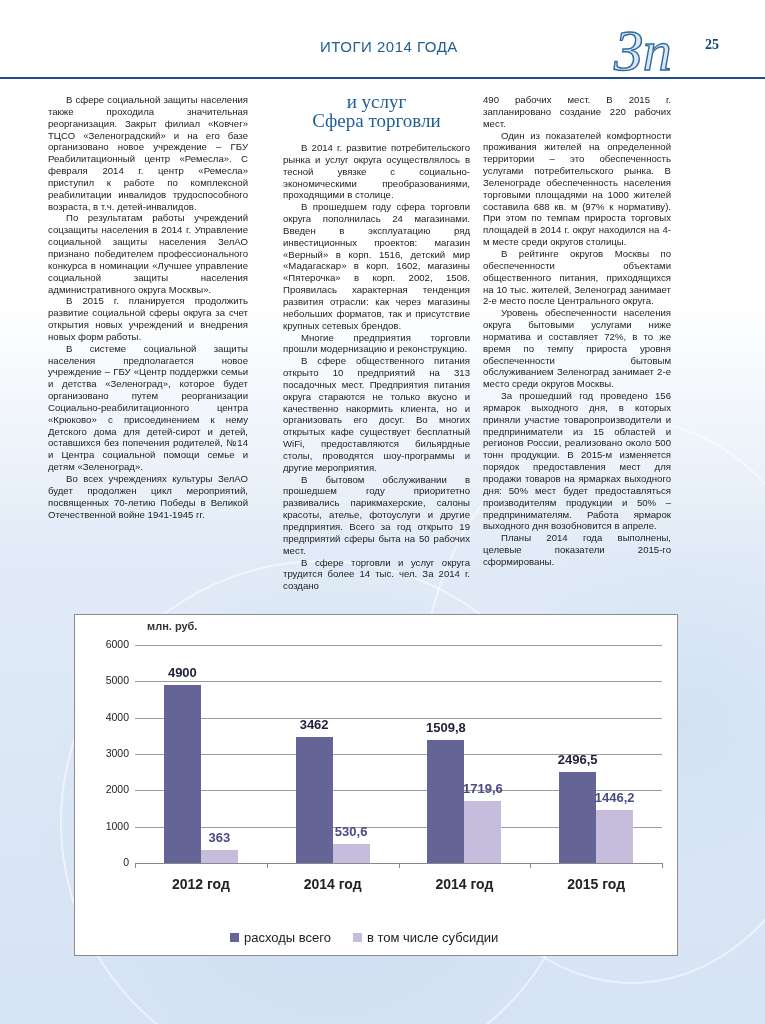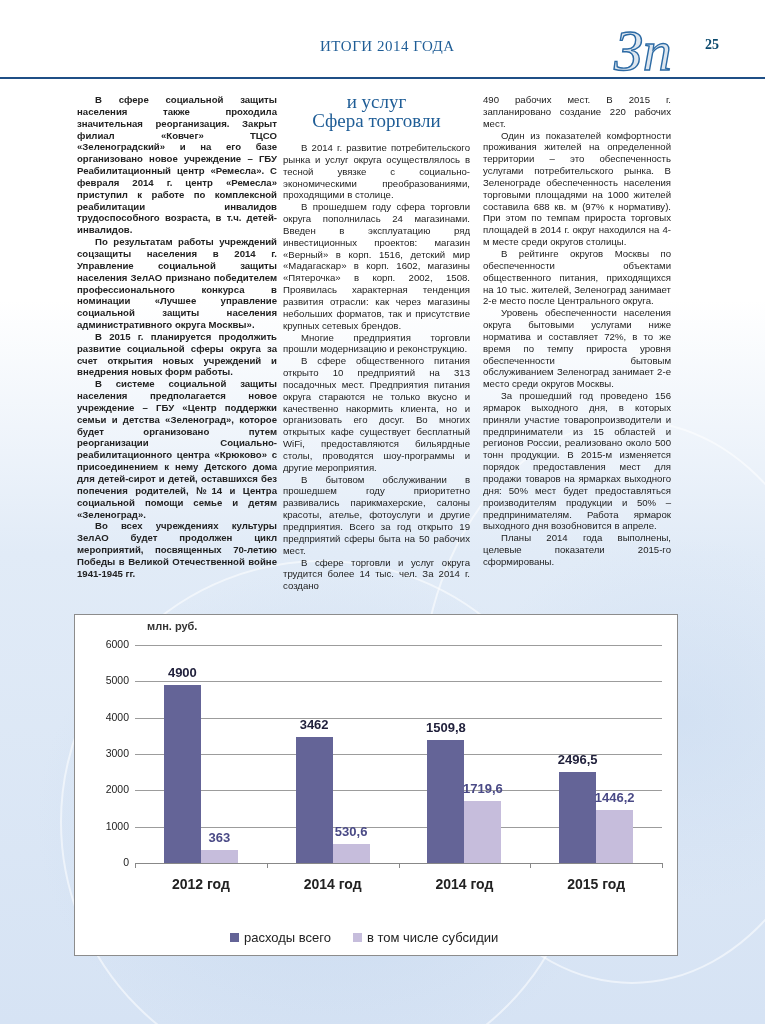--- a/index.html
+++ b/index.html
@@ -17,40 +17,40 @@
   }
   .bg-arc {
     position:absolute; border-radius:50%;
     border:2px solid rgba(255,255,255,0.55);
   }
   .header {
     position:absolute; left:0; top:0; width:765px; height:78px;
   }
   .header-title {
     position:absolute; left:320px; top:38px;
-    font-family:Liberation Serif, serif; font-size:15px; letter-spacing:0.5px;
+    font-family:Liberation Sans, sans-serif; font-size:15px; letter-spacing:0.5px;
     color:#1f5d96;
   }
   .page-num {
     position:absolute; left:705px; top:37px;
     font-family:"Liberation Serif", serif; font-size:14px; font-weight:bold; color:#0c4a6e;
   }
   .logo {
     position:absolute; left:612px; top:18px; width:80px; height:70px;
   }
   .header-rule {
     position:absolute; left:0; top:77px; width:765px; height:2px; background:#1f4f86;
   }
   .col {
     position:absolute; top:94px;
     font-family:"Liberation Sans", sans-serif; font-size:9.6px; line-height:11.85px;
     color:#222; text-align:justify;
   }
   .col p { margin:0; text-indent:18px; }
-  .col1 { left:77px; width:200px;font-weight:bold; }
+  .col1 { left:48px; width:200px; }
   .col2 { left:283px; width:187px; top:142px; }
   .col3 { left:483px; width:188px; }
   .section-title {
     position:absolute; left:283px; top:92px; width:187px; text-align:center;
     font-family:"Liberation Serif", serif; font-size:19px; line-height:19px; color:#1f5d96;
   }
   .chart-title {
     position:absolute; left:100px; top:574px; width:580px; text-align:center;
     font-family:"Liberation Sans", sans-serif; font-weight:bold; font-size:10.6px;
     line-height:15px; color:#1d73b3; letter-spacing:0.2px;

